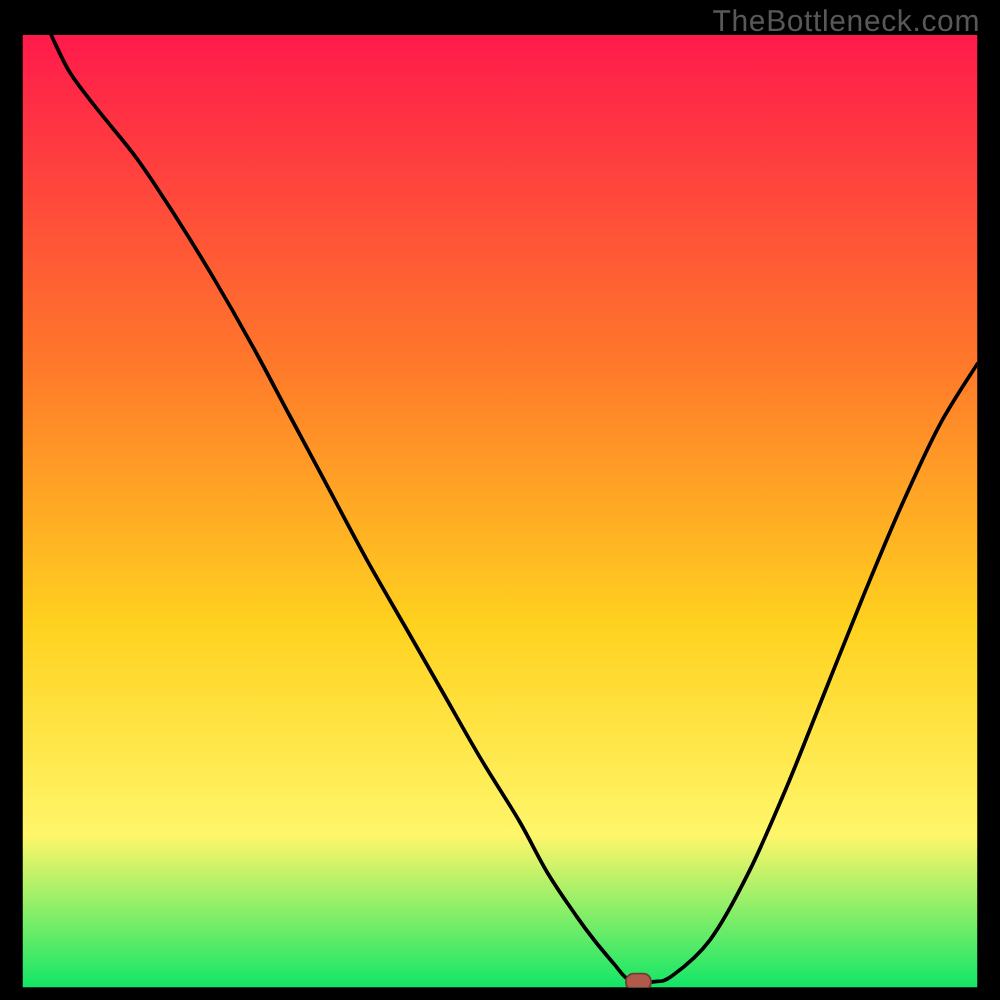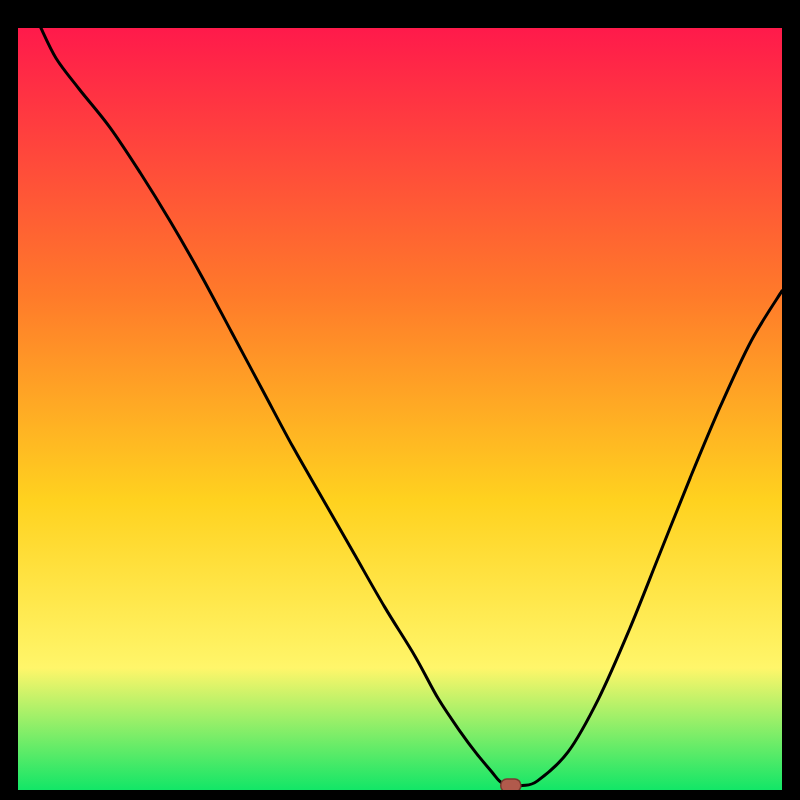--- a/index.html
+++ b/index.html
@@ -33,20 +33,21 @@
     width: 764px;
     height: 762px;
     background: #000;
   }
   svg { display: block; }
 </style>
 </head>
 <body>
 
 <div class="outer">
+  <div class="watermark">TheBottleneck.com</div>
 
   <div class="plot">
     <svg id="chart-svg" width="764" height="762" viewBox="0 0 764 762" preserveAspectRatio="none">
       <defs>
         <linearGradient id="bg-grad" x1="0" y1="0" x2="0" y2="1">
           <stop id="g0" offset="0%" stop-color="#ff1a4b"></stop>
           <stop id="g1" offset="35%" stop-color="#ff7a2a"></stop>
           <stop id="g2" offset="62%" stop-color="#ffd21f"></stop>
           <stop id="g3" offset="84%" stop-color="#fff66a"></stop>
           <stop id="g4" offset="100%" stop-color="#12e667"></stop>

